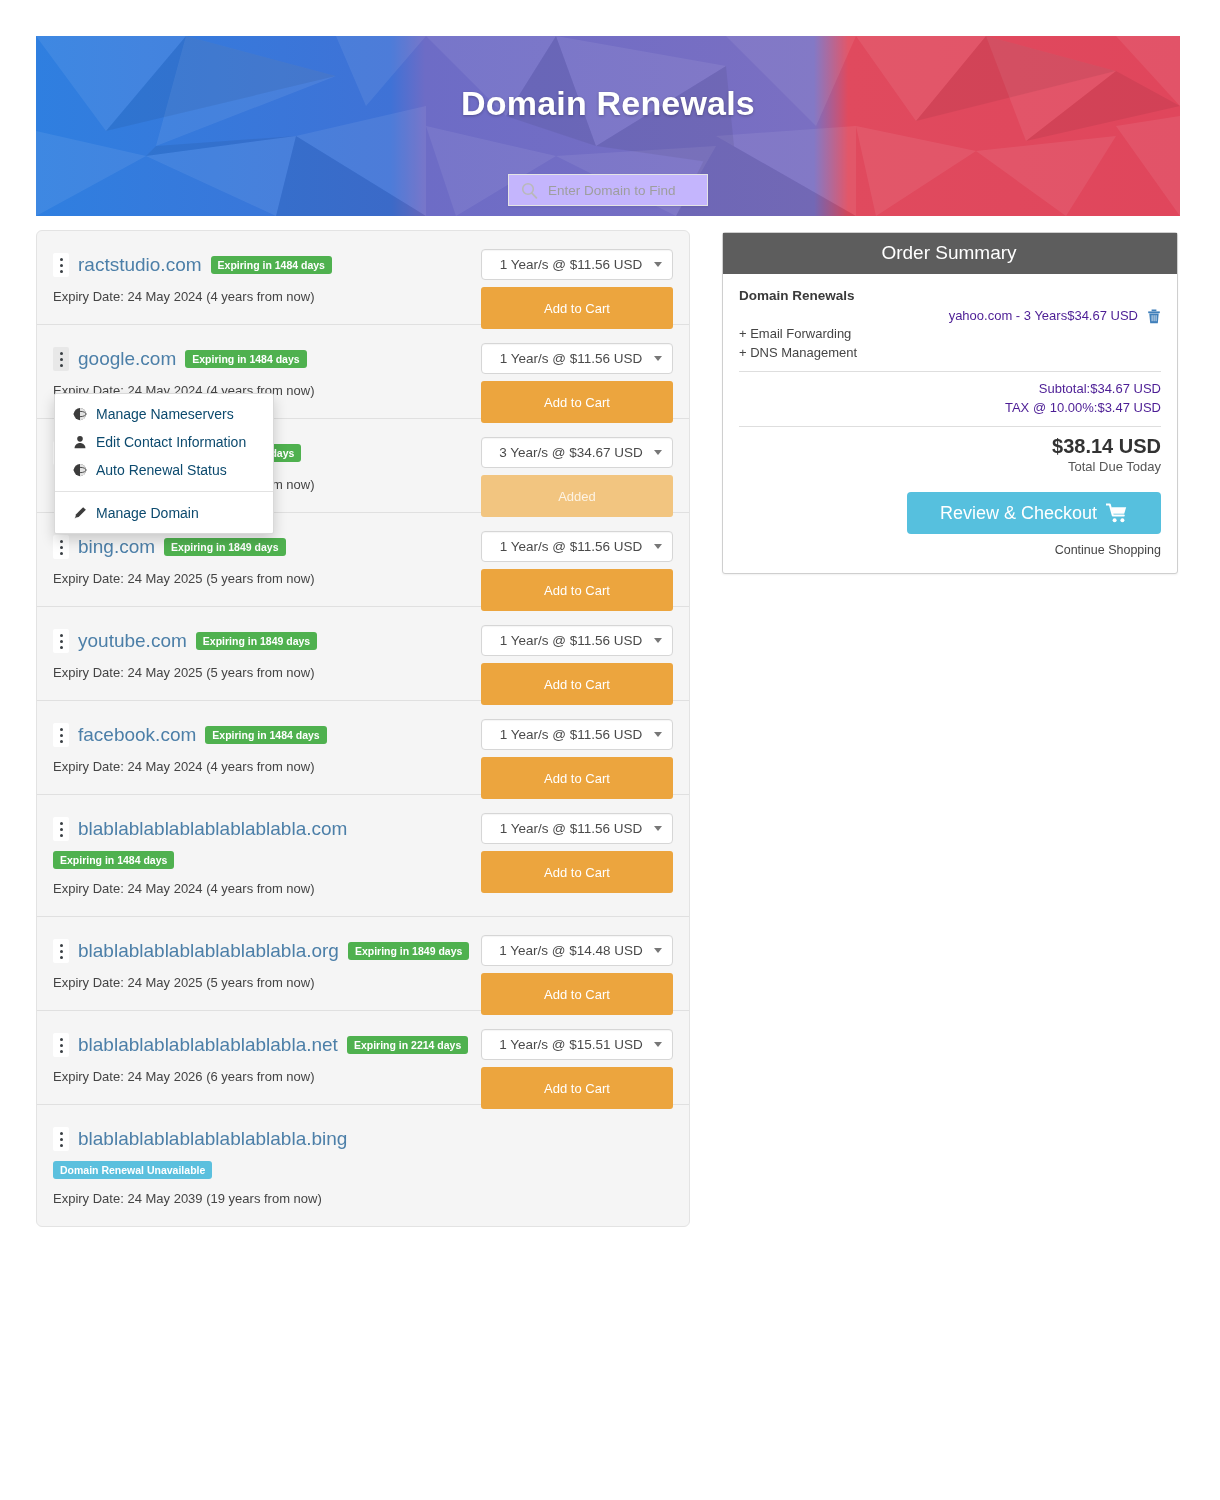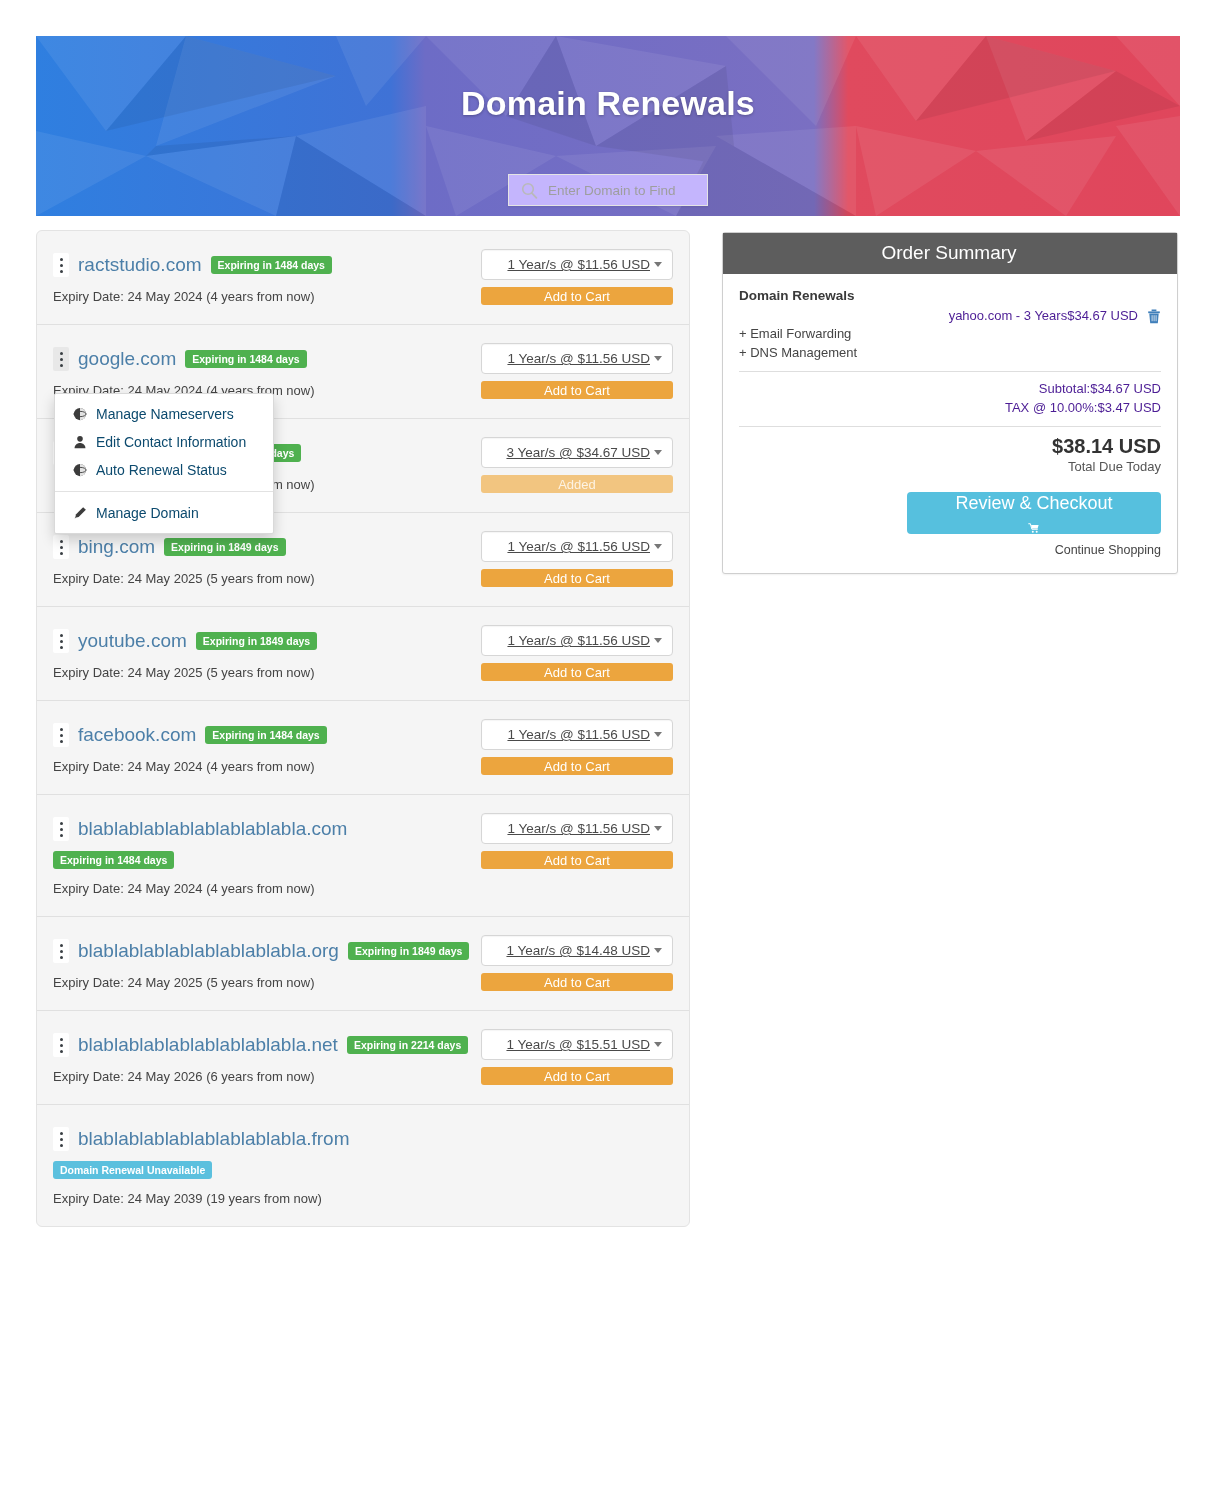--- a/index.html
+++ b/index.html
@@ -126,32 +126,32 @@
     background: #fff;
     border: 1px solid #d6d6d6;
     border-radius: 4px;
     display: flex; align-items: center;
     padding: 0 10px;
     font-size: 13.5px;
     color: #4a4a4a;
     cursor: pointer;
     box-shadow: 0 1px 1px rgba(0,0,0,.04) inset;
   }
-  .sel .sel-val { flex: 1 1 auto; text-align: right; text-decoration: underline; }
+  .sel .sel-val { flex: 1 1 auto; text-align: center; }
   .caret {
     width: 0; height: 0;
     border-left: 4px solid transparent;
     border-right: 4px solid transparent;
     border-top: 5px solid #777;
     flex: 0 0 auto;
     margin-left: 4px;
   }
   .btn-cart {
     margin-top: 7px;
-    width: 192px; height: 18px;
+    width: 192px; height: 42px;
     background: #eca53e;
     border: 0; border-radius: 3px;
     color: #ffffff;
     font-family: "Liberation Sans", sans-serif;
     font-size: 13px;
     cursor: pointer;
     display: flex; align-items: center; justify-content: center;
   }
   .btn-cart.added {
     background: #f2c580;
@@ -212,21 +212,20 @@
     margin: 18px 0 0 auto;
     display: flex; align-items: center; justify-content: center;
     gap: 9px;
     width: 254px; height: 42px;
     background: #56c0de;
     border: 0; border-radius: 4px;
     color: #fff;
     font-family: "Liberation Sans", sans-serif;
     font-size: 18px;
     cursor: pointer;
-    flex-direction: column;
   }
   .continue {
     display: block;
     text-align: right;
     margin-top: 9px;
     font-size: 12.5px;
     color: #444;
     cursor: pointer;
   }
 </style>
@@ -479,21 +478,21 @@
           </button>
         </div>
       </div>
       <div class="dom-row">
         <div class="dom-head">
           <span class="kebab">
             <i></i>
             <i></i>
             <i></i>
           </span>
-          <span class="dom-name">blablablablablablablablabla.from</span>
+          <span class="dom-name">blablablablablablablablabla.bing</span>
         </div>
         <div class="badge-wrap-row"><span class="badge badge-info">Domain Renewal Unavailable</span></div>
         <div class="expiry">Expiry Date: 24 May 2039 (19 years from now)</div>
       </div>
     </div>
 
   <div class="ctx-menu">
     <div class="ctx-item">
       <svg class="ctx-ico" viewBox="0 0 16 16">
         <circle cx="8" cy="8" r="7" fill="#3c3c3c"></circle>

